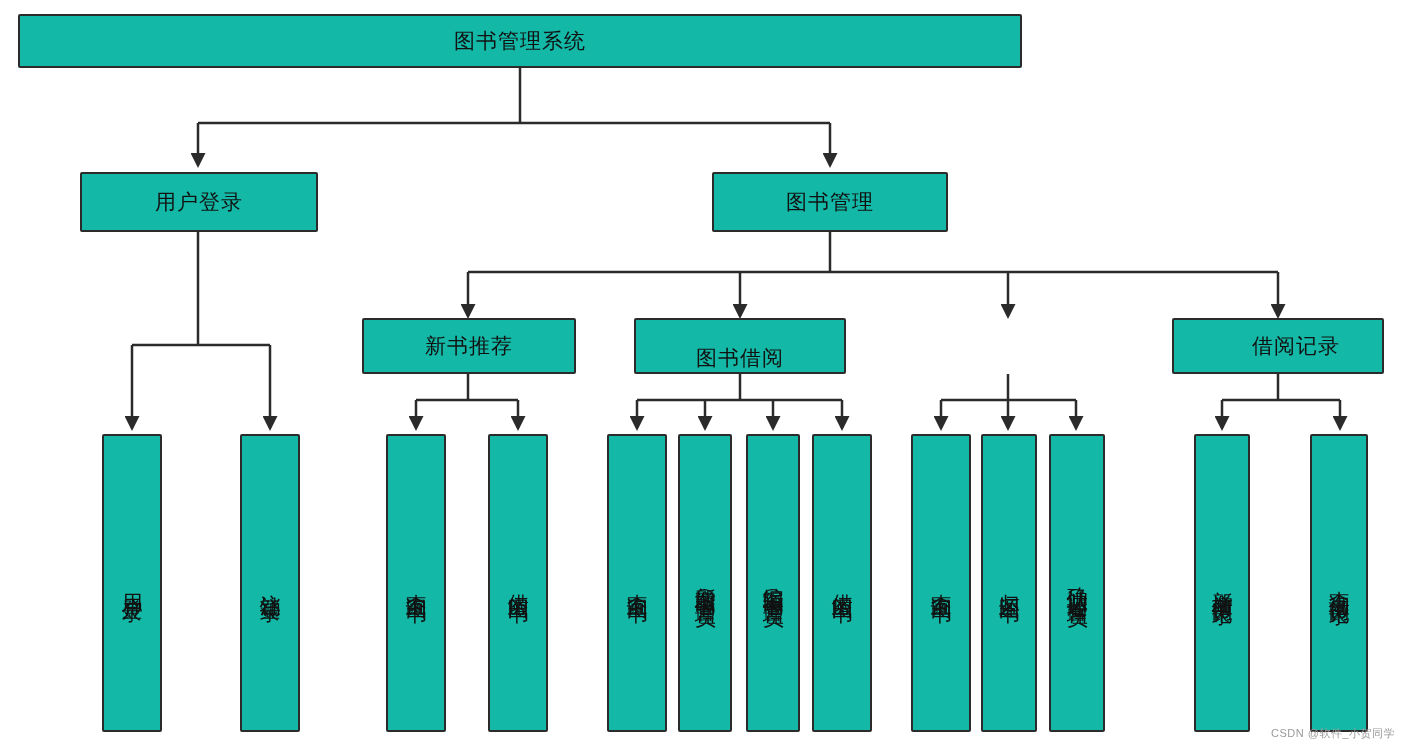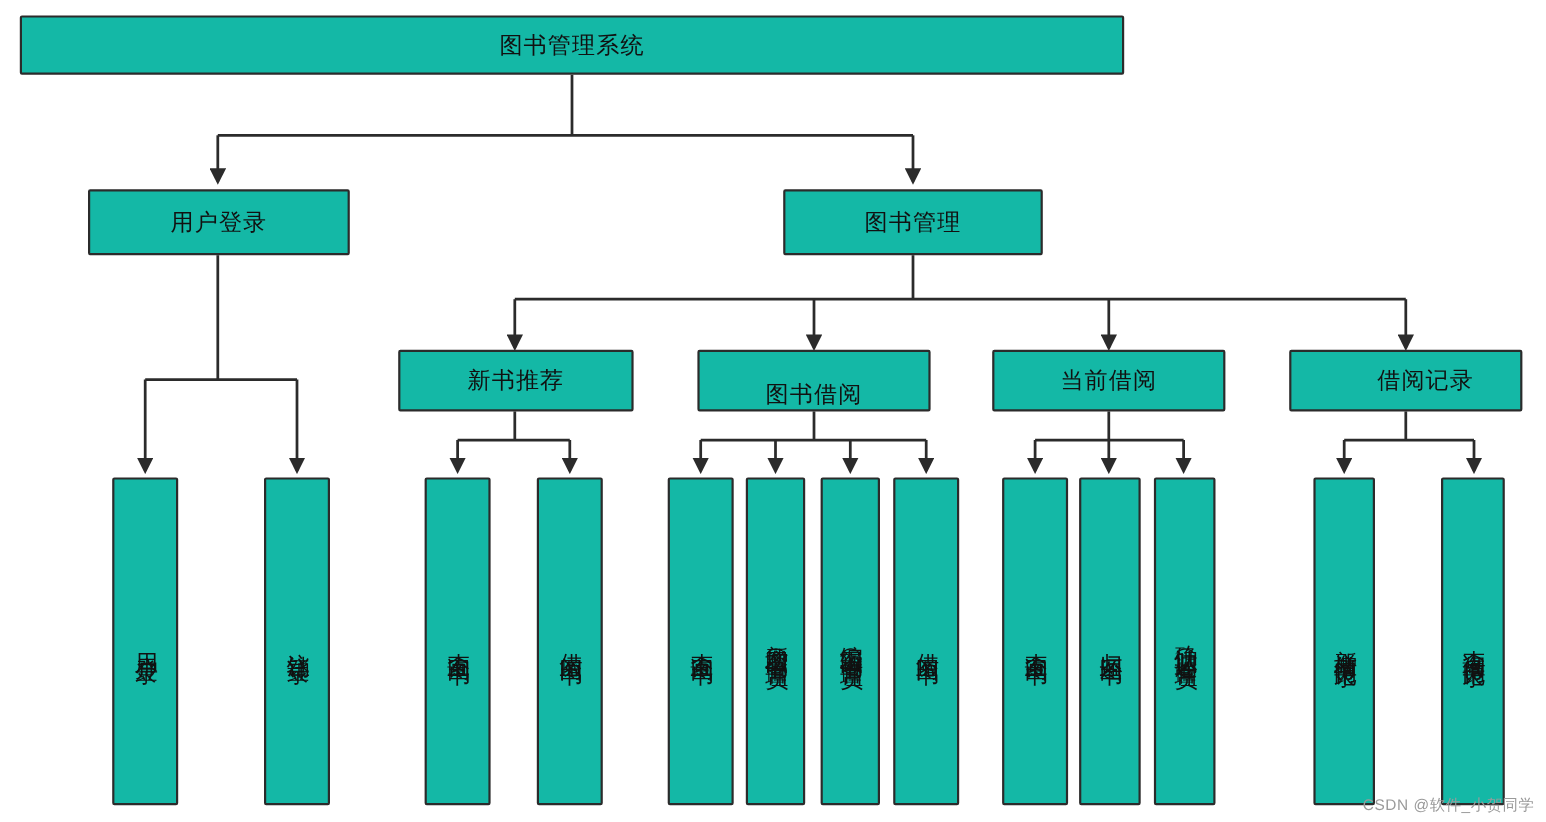--- a/index.html
+++ b/index.html
@@ -51,21 +51,21 @@
   }
   .node.vertical span {
     display: block;
     writing-mode: vertical-rl;
     text-orientation: upright;
   }
   #watermark {
     position: absolute;
     right: 10px;
     bottom: 6px;
-    font-size: 14px;
+    font-size: 11px;
     color: #9a9a9a;
     letter-spacing: 0.5px;
   }
 </style>
 </head>
 <body>
 
 <div id="canvas">
 
   <svg class="edges" viewBox="0 0 1405 747">
@@ -128,23 +128,20 @@
   <div class="node horizontal" style="left:362px; top:318px; width:214px; height:56px;">
     <span>新书推荐</span>
   </div>
 
   <div class="node horizontal" style="left:712px; top:172px; width:236px; height:60px;">
     <span>图书管理</span>
   </div>
   <div class="node horizontal" style="left:634px; top:318px; width:212px; height:56px;align-items:flex-end;">
     <span>图书借阅</span>
   </div>
-  <div class="node horizontal" style="left:902px; top:318px; width:212px; height:56px;">
-    <span>当前借阅</span>
-  </div>
   <div class="node horizontal" style="left:1172px; top:318px; width:212px; height:56px;padding-left:36px;">
     <span>借阅记录</span>
   </div>
 
   <div class="node vertical" style="left:102px; top:434px; width:60px; height:298px;">
     <span>用户登录</span>
   </div>
   <div class="node vertical" style="left:240px; top:434px; width:60px; height:298px;">
     <span>注销登录</span>
   </div>

